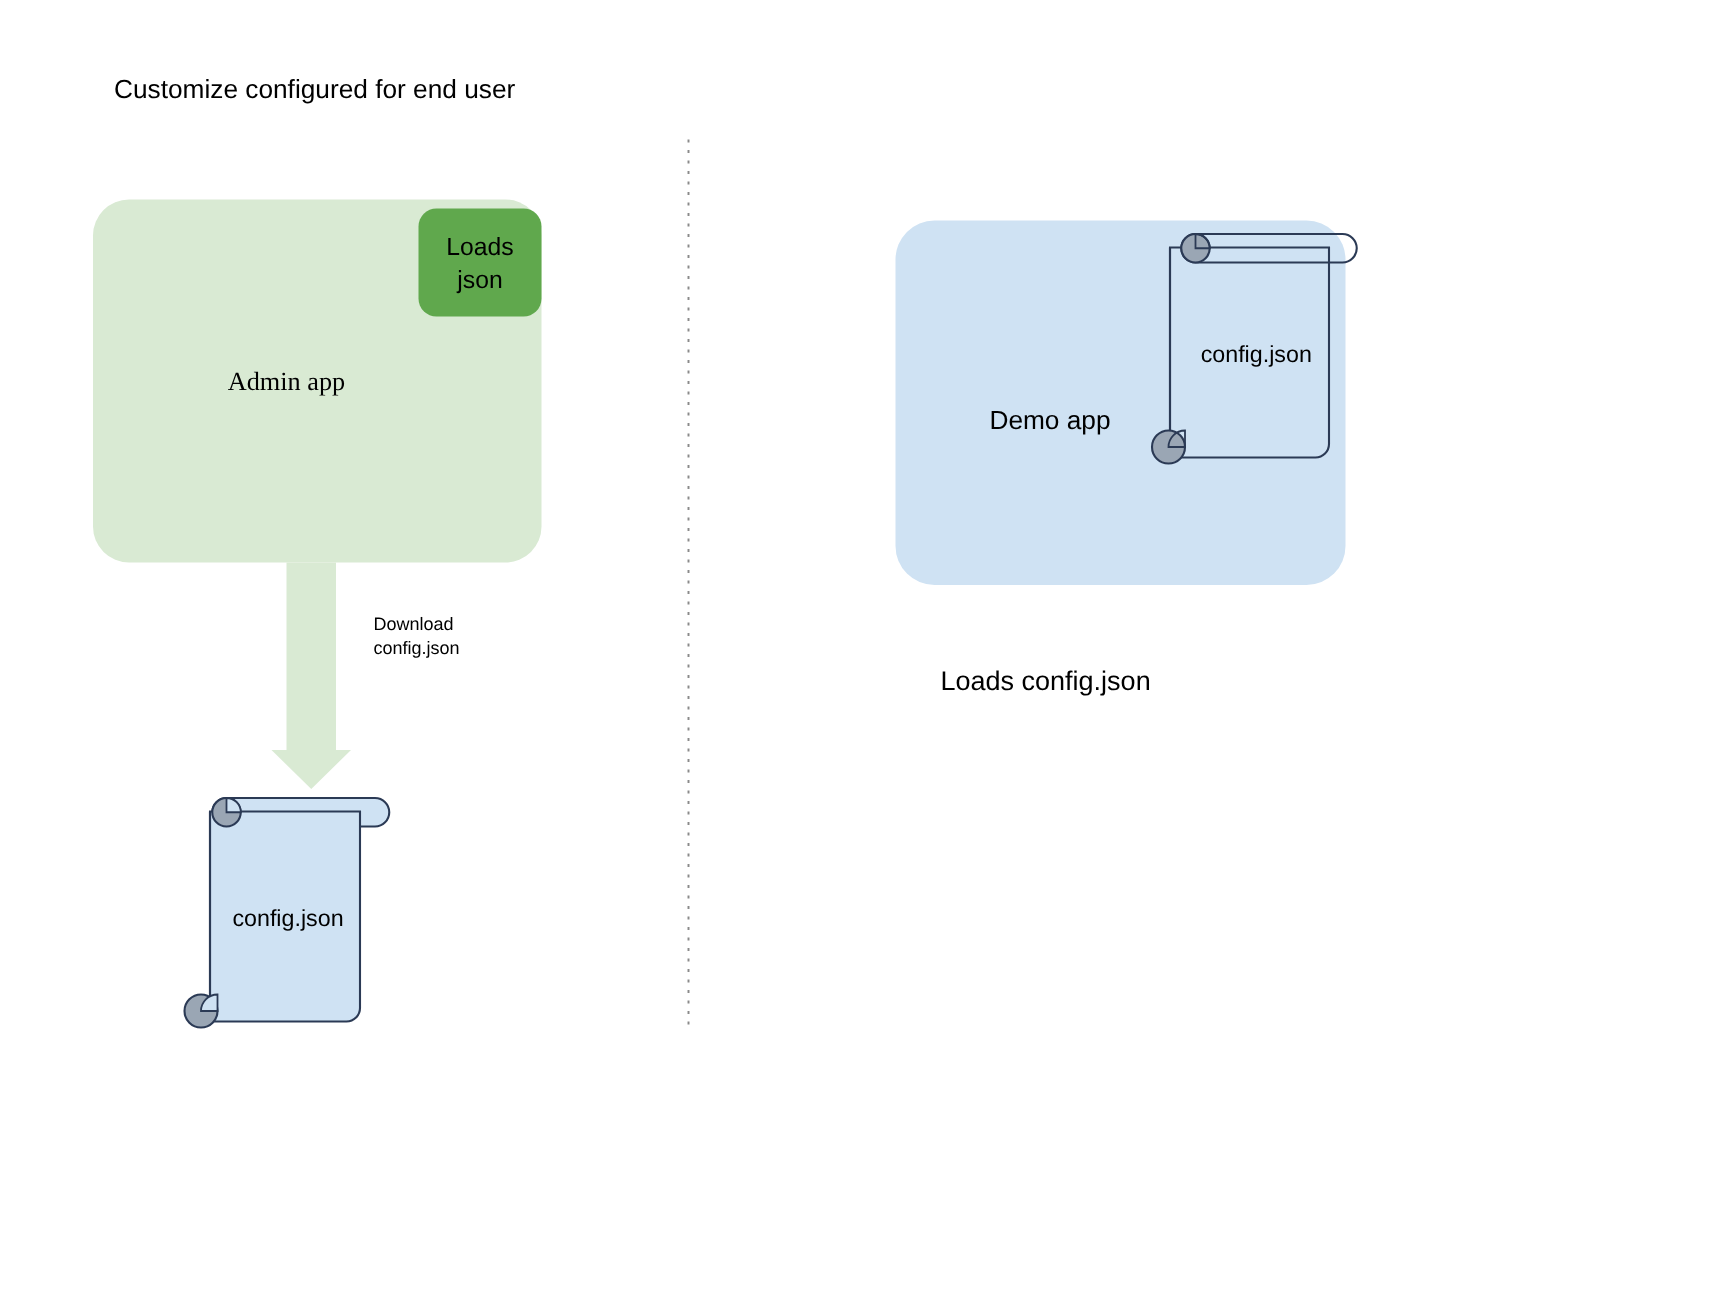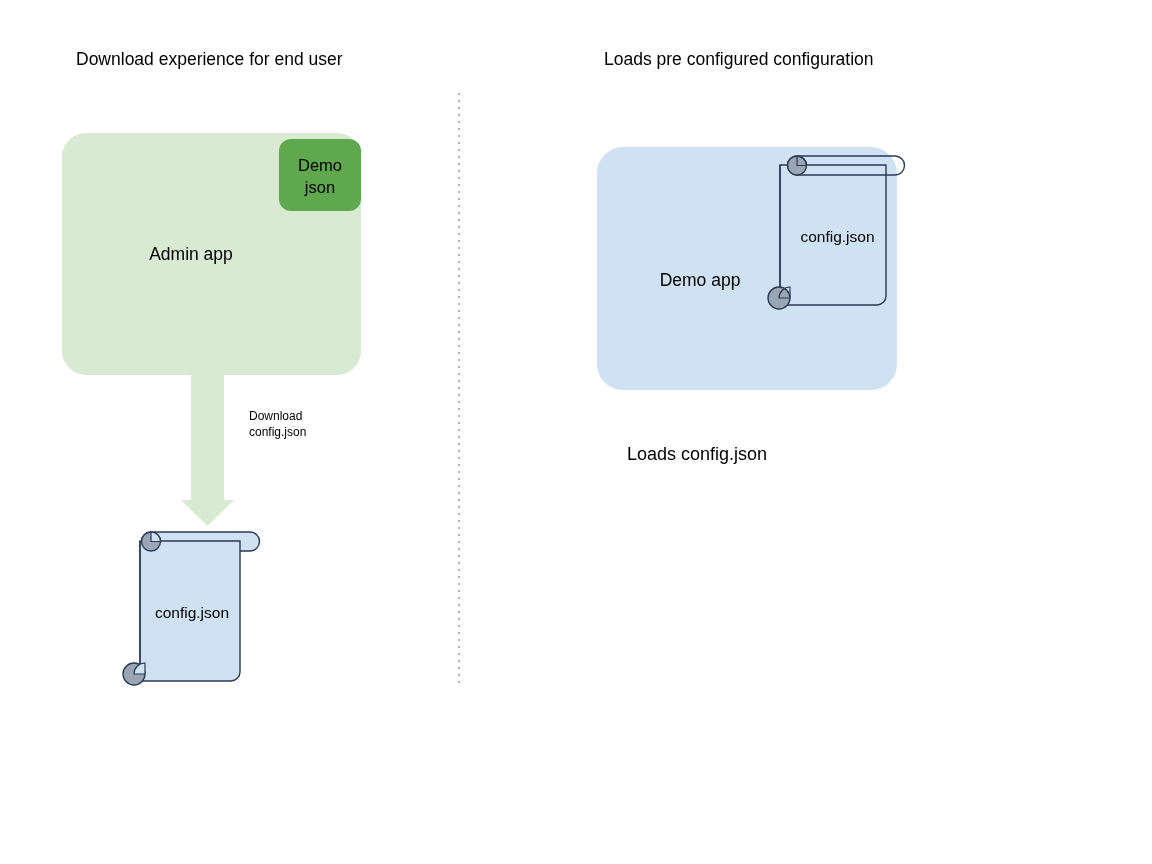--- a/index.html
+++ b/index.html
@@ -50,21 +50,21 @@
   .arrow-label {
     font-size: 12px;
     line-height: 1.35;
   }
   .caption {
     font-size: 18px;
   }
 
   
   #title-left   { left: 76px;  top: 48px; }
-  #admin-app-label { left: 62px; top: 243px; width: 258px; }
+  #admin-app-label { left: 62px; top: 243px; width: 258px; font-family: Liberation Serif, serif; }
   #admin-panel-label { left: 279px; top: 155px; width: 82px; }
   #arrow-label  { left: 249px; top: 408px; }
   #doc-left-label { left: 140px; top: 603px; width: 104px; }
 
   
   #title-right  { left: 604px; top: 48px; }
   #demo-app-label { left: 597px; top: 259px; width: 206px; margin-top: 10px; }
   #doc-right-label { left: 786px; top: 227px; width: 103px; }
   #caption-right { left: 627px; top: 443px; }
 </style>
@@ -100,31 +100,30 @@
     <line x1="780" y1="165" x2="780" y2="305" stroke="#2b3a55" stroke-width="1.4"></line>
     <circle cx="797" cy="165.5" r="9.5" fill="#9aa6b4" stroke="#2b3a55" stroke-width="1.4"></circle>
     <path d="M 797 165.5 L 806.5 165.5 A 9.5 9.5 0 0 0 797 156 Z" fill="none" stroke="#2b3a55" stroke-width="1.2"></path>
     <circle cx="779" cy="298" r="11" fill="#9aa6b4" stroke="#2b3a55" stroke-width="1.4"></circle>
     <path d="M 779 298 L 790 298 L 790 287 A 11 11 0 0 0 779 298 Z" fill="none" stroke="#2b3a55" stroke-width="1.2"></path>
 
     <line x1="459" y1="93" x2="459" y2="685" stroke="#8a8a8a" stroke-width="1.3" stroke-dasharray="2 5" stroke-linecap="butt"></line>
 
   </svg>
 
-  <div class="lbl title" id="title-left">Download experience for end user</div>
+  <div class="lbl title" id="title-left">Customize configured for end user</div>
 
   <div class="lbl boxlabel" id="admin-app-label">Admin app</div>
 
-  <div class="lbl panel-label" id="admin-panel-label"><span>Demo</span><br><span>json</span></div>
+  <div class="lbl panel-label" id="admin-panel-label"><span>Loads</span><br><span>json</span></div>
 
   <div class="lbl arrow-label" id="arrow-label"><span>Download</span><br><span>config.json</span></div>
 
   <div class="lbl doc-label" id="doc-left-label">config.json</div>
 
-  <div class="lbl title" id="title-right">Loads pre configured configuration</div>
 
   <div class="lbl boxlabel" id="demo-app-label">Demo app</div>
 
   <div class="lbl doc-label" id="doc-right-label">config.json</div>
 
   <div class="lbl caption" id="caption-right">Loads config.json</div>
 
 </div>
 
 </body></html>

